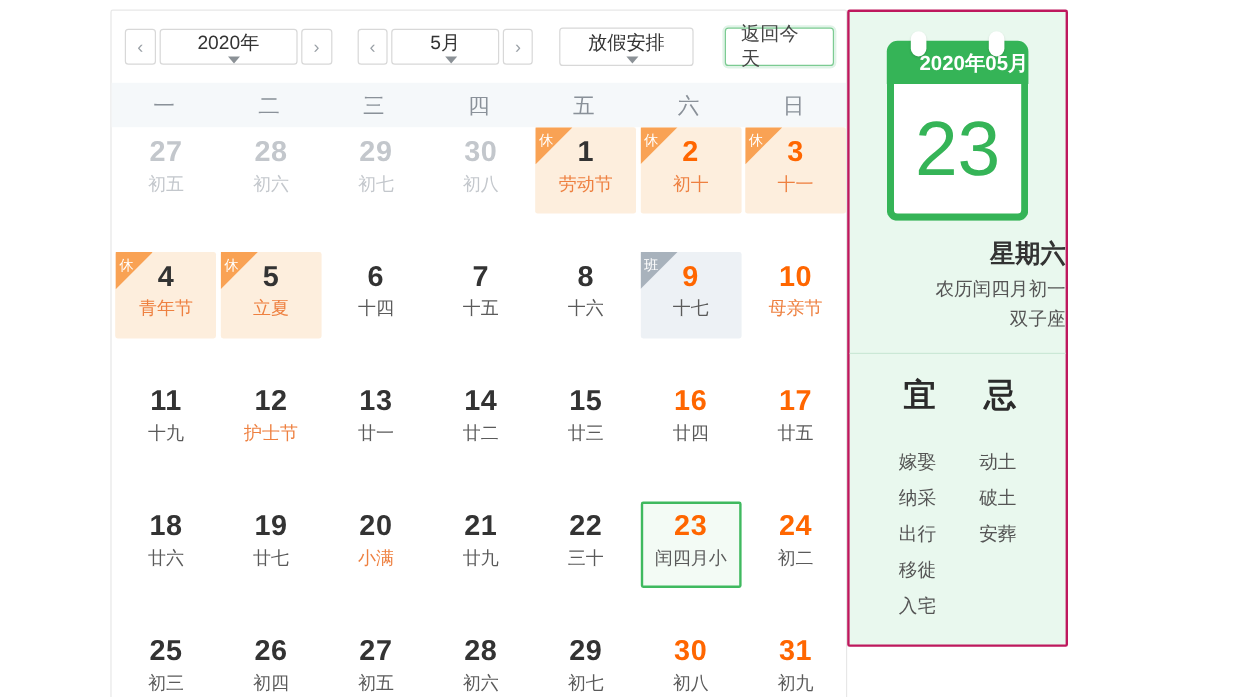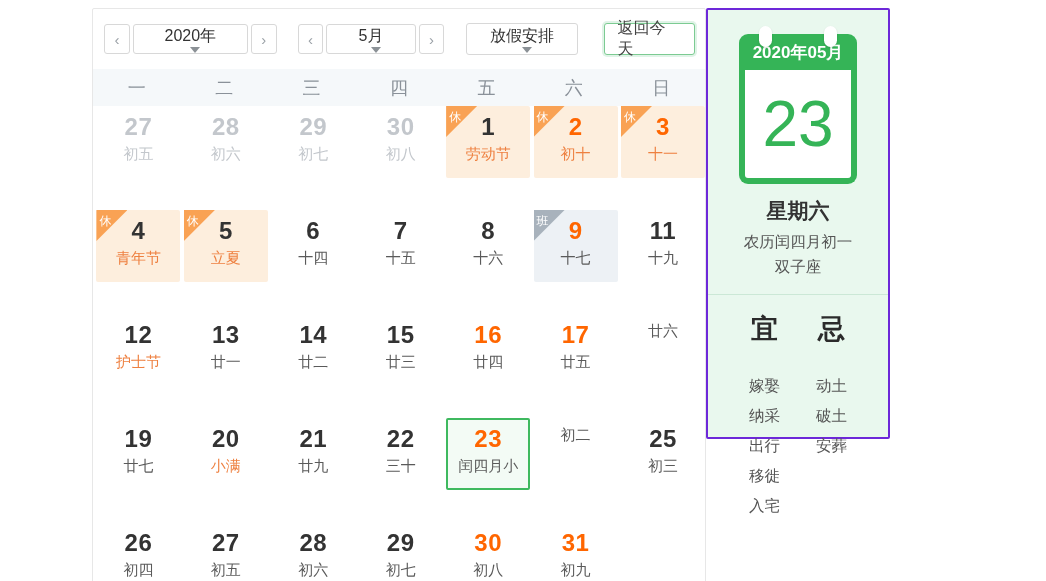--- a/index.html
+++ b/index.html
@@ -39,22 +39,22 @@
   .lunar { font-size:15px; line-height:24px; }
   .dc-d { color:#333; } .dc-o { color:var(--accent); } .dc-g { color:#c3c7cc; }
   .lc-n { color:#5a5a5a; } .lc-o { color:#ee8040; } .lc-g { color:#c3c7cc; }
   .badge { position:absolute; top:0; left:0; width:31px; height:31px;
     clip-path:polygon(0 0,100% 0,0 100%); color:#fff; font-size:12px;
     padding:3px 0 0 3px; text-align:left; }
   .badge-rest { background:#f9a254; }
   .badge-work { background:#a8b2bc; }
 
   
-  .info-panel { width:184px; height:431px; border:2px solid #6d28d9; border-radius:2px;
-    background:var(--panel-bg); text-align:center; }
+  .info-panel { width:184px; height:531px; border:2px solid #be185d; border-radius:2px;
+    background:var(--panel-bg); text-align:right; }
   .date-icon { width:118px; margin:24px auto 0; position:relative; }
   .ring { position:absolute; top:-8px; width:13px; height:21px; background:#fff;
     border-radius:7px; box-shadow:0 1px 2px rgba(0,0,0,.15); }
   .ring.l { left:20px; } .ring.r { right:20px; }
   .icon-head { height:36px; background:var(--green); border-radius:9px 9px 0 0;
     color:#fff; font-size:17px; font-weight:bold; line-height:37px; }
   .icon-body { background:#fff; border:6px solid var(--green); border-top:none;
     border-radius:0 0 9px 9px; height:114px; display:flex; align-items:center;
     justify-content:center; color:var(--green); font-size:64px; line-height:1; }
   .weekday-label { font-size:21px; font-weight:bold; color:#333; margin-top:13px; }
@@ -192,20 +192,26 @@
         </div>
         <div class="cell">
           <div class="cell-box bg-work">
             <span class="badge badge-work">班</span>
             <div class="day-num dc-o">9</div>
             <div class="lunar lc-n">十七</div>
           </div>
         </div>
         <div class="cell">
           <div class="cell-box">
+            <div class="day-num dc-o">10</div>
+            <div class="lunar lc-o">母亲节</div>
+          </div>
+        </div>
+        <div class="cell">
+          <div class="cell-box">
             <div class="day-num dc-d">11</div>
             <div class="lunar lc-n">十九</div>
           </div>
         </div>
         <div class="cell">
           <div class="cell-box">
             <div class="day-num dc-d">12</div>
             <div class="lunar lc-o">护士节</div>
           </div>
         </div>
@@ -234,20 +240,21 @@
           </div>
         </div>
         <div class="cell">
           <div class="cell-box">
             <div class="day-num dc-o">17</div>
             <div class="lunar lc-n">廿五</div>
           </div>
         </div>
         <div class="cell">
           <div class="cell-box">
+            <div class="day-num dc-d">18</div>
             <div class="lunar lc-n">廿六</div>
           </div>
         </div>
         <div class="cell">
           <div class="cell-box">
             <div class="day-num dc-d">19</div>
             <div class="lunar lc-n">廿七</div>
           </div>
         </div>
         <div class="cell">
@@ -269,20 +276,21 @@
           </div>
         </div>
         <div class="cell">
           <div class="cell-box selected">
             <div class="day-num dc-o">23</div>
             <div class="lunar lc-n">闰四月小</div>
           </div>
         </div>
         <div class="cell">
           <div class="cell-box">
+            <div class="day-num dc-o">24</div>
             <div class="lunar lc-n">初二</div>
           </div>
         </div>
         <div class="cell">
           <div class="cell-box">
             <div class="day-num dc-d">25</div>
             <div class="lunar lc-n">初三</div>
           </div>
         </div>
         <div class="cell">

